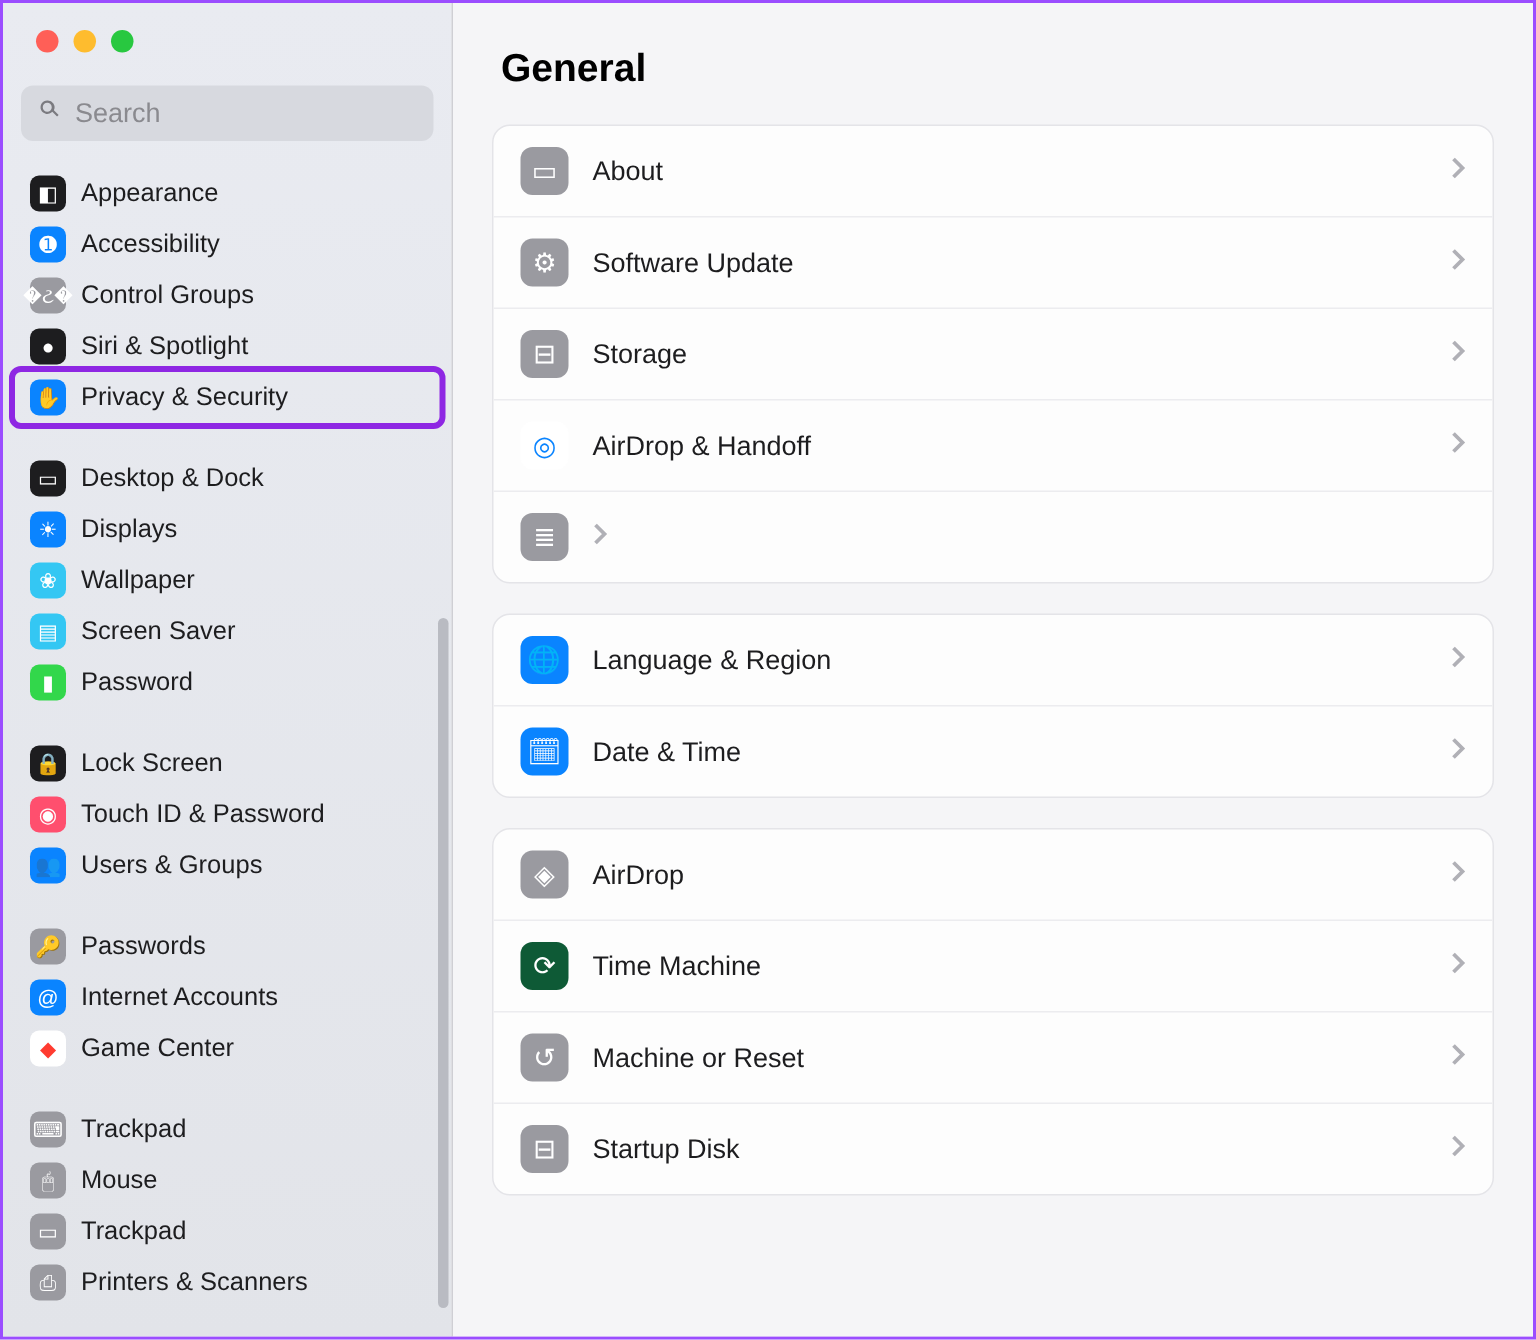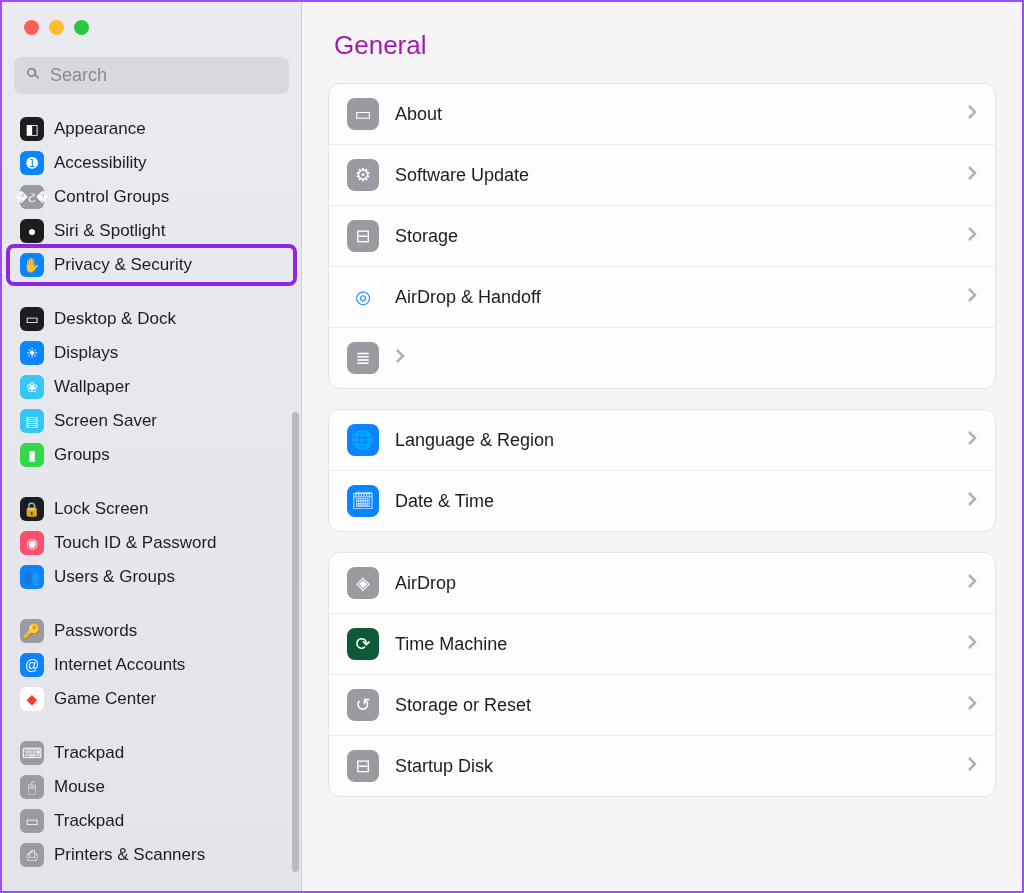--- a/index.html
+++ b/index.html
@@ -97,22 +97,22 @@
   }
 
   .main {
     flex: 1;
     background: #f5f5f7;
     padding: 24px 26px;
     overflow-y: auto;
   }
   .page-title {
     font-size: 26px;
-    font-weight: 400;
-    color: #a21caf;
+    font-weight: 700;
+    color: #000000;
     margin: 4px 0 22px 6px;
   }
   .pane-group {
     background: #fdfdfd;
     border: 1px solid #e4e4e8;
     border-radius: 12px;
     margin-bottom: 20px;
     overflow: hidden;
   }
   .pane-row {
@@ -201,21 +201,21 @@
           <div class="side-item">
             <div class="side-icon" style="background: rgb(52, 199, 243);">❀</div>
             <span>Wallpaper</span>
           </div>
           <div class="side-item">
             <div class="side-icon" style="background: rgb(52, 199, 243);">▤</div>
             <span>Screen Saver</span>
           </div>
           <div class="side-item">
             <div class="side-icon" style="background: rgb(50, 215, 75);">▮</div>
-            <span>Groups</span>
+            <span>Password</span>
           </div>
         </div>
         <div class="side-group">
           <div class="side-item">
             <div class="side-icon" style="background: rgb(29, 29, 31);">🔒</div>
             <span>Lock Screen</span>
           </div>
           <div class="side-item">
             <div class="side-icon" style="background: rgb(255, 79, 110);">◉</div>
             <span>Touch ID &amp; Password</span>
@@ -326,21 +326,21 @@
           </div>
           <div class="pane-row">
             <div class="pane-icon" style="background: rgb(14, 90, 54);">⟳</div>
             <div class="pane-label">Time Machine</div>
             <div class="chev"><svg viewBox="0 0 10 16">
                 <polyline points="2,2 8,8 2,14"></polyline>
               </svg></div>
           </div>
           <div class="pane-row">
             <div class="pane-icon" style="background: rgb(154, 154, 160);">↺</div>
-            <div class="pane-label">Storage or Reset</div>
+            <div class="pane-label">Machine or Reset</div>
             <div class="chev"><svg viewBox="0 0 10 16">
                 <polyline points="2,2 8,8 2,14"></polyline>
               </svg></div>
           </div>
           <div class="pane-row">
             <div class="pane-icon" style="background: rgb(154, 154, 160);">⊟</div>
             <div class="pane-label">Startup Disk</div>
             <div class="chev"><svg viewBox="0 0 10 16">
                 <polyline points="2,2 8,8 2,14"></polyline>
               </svg></div>

